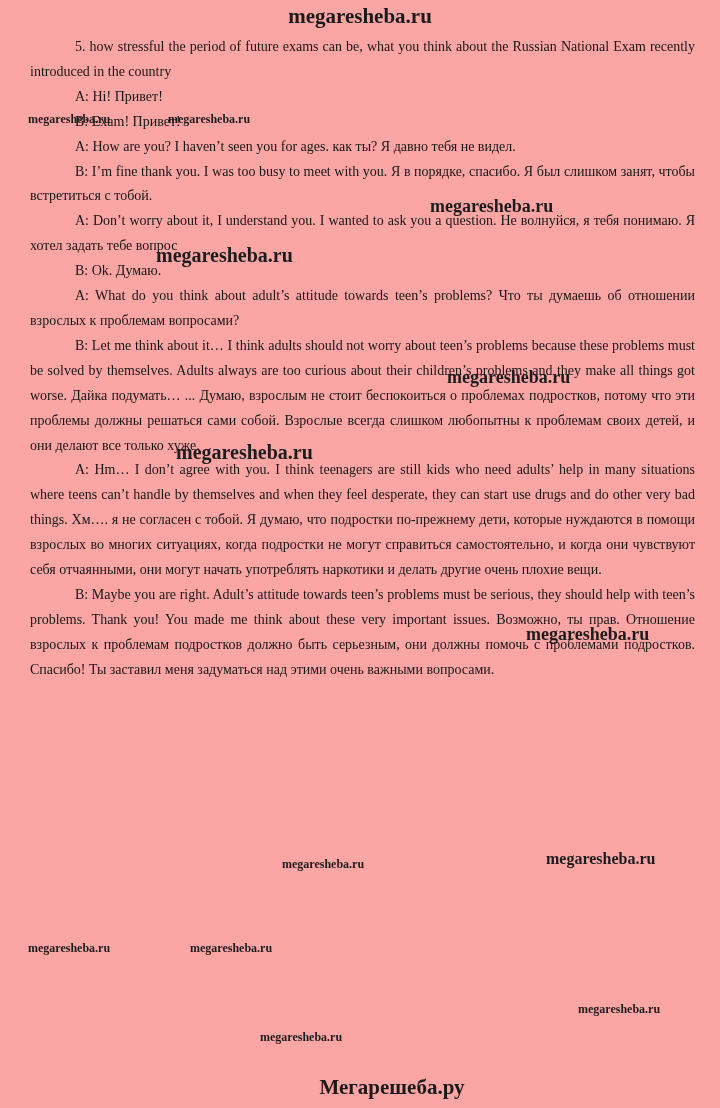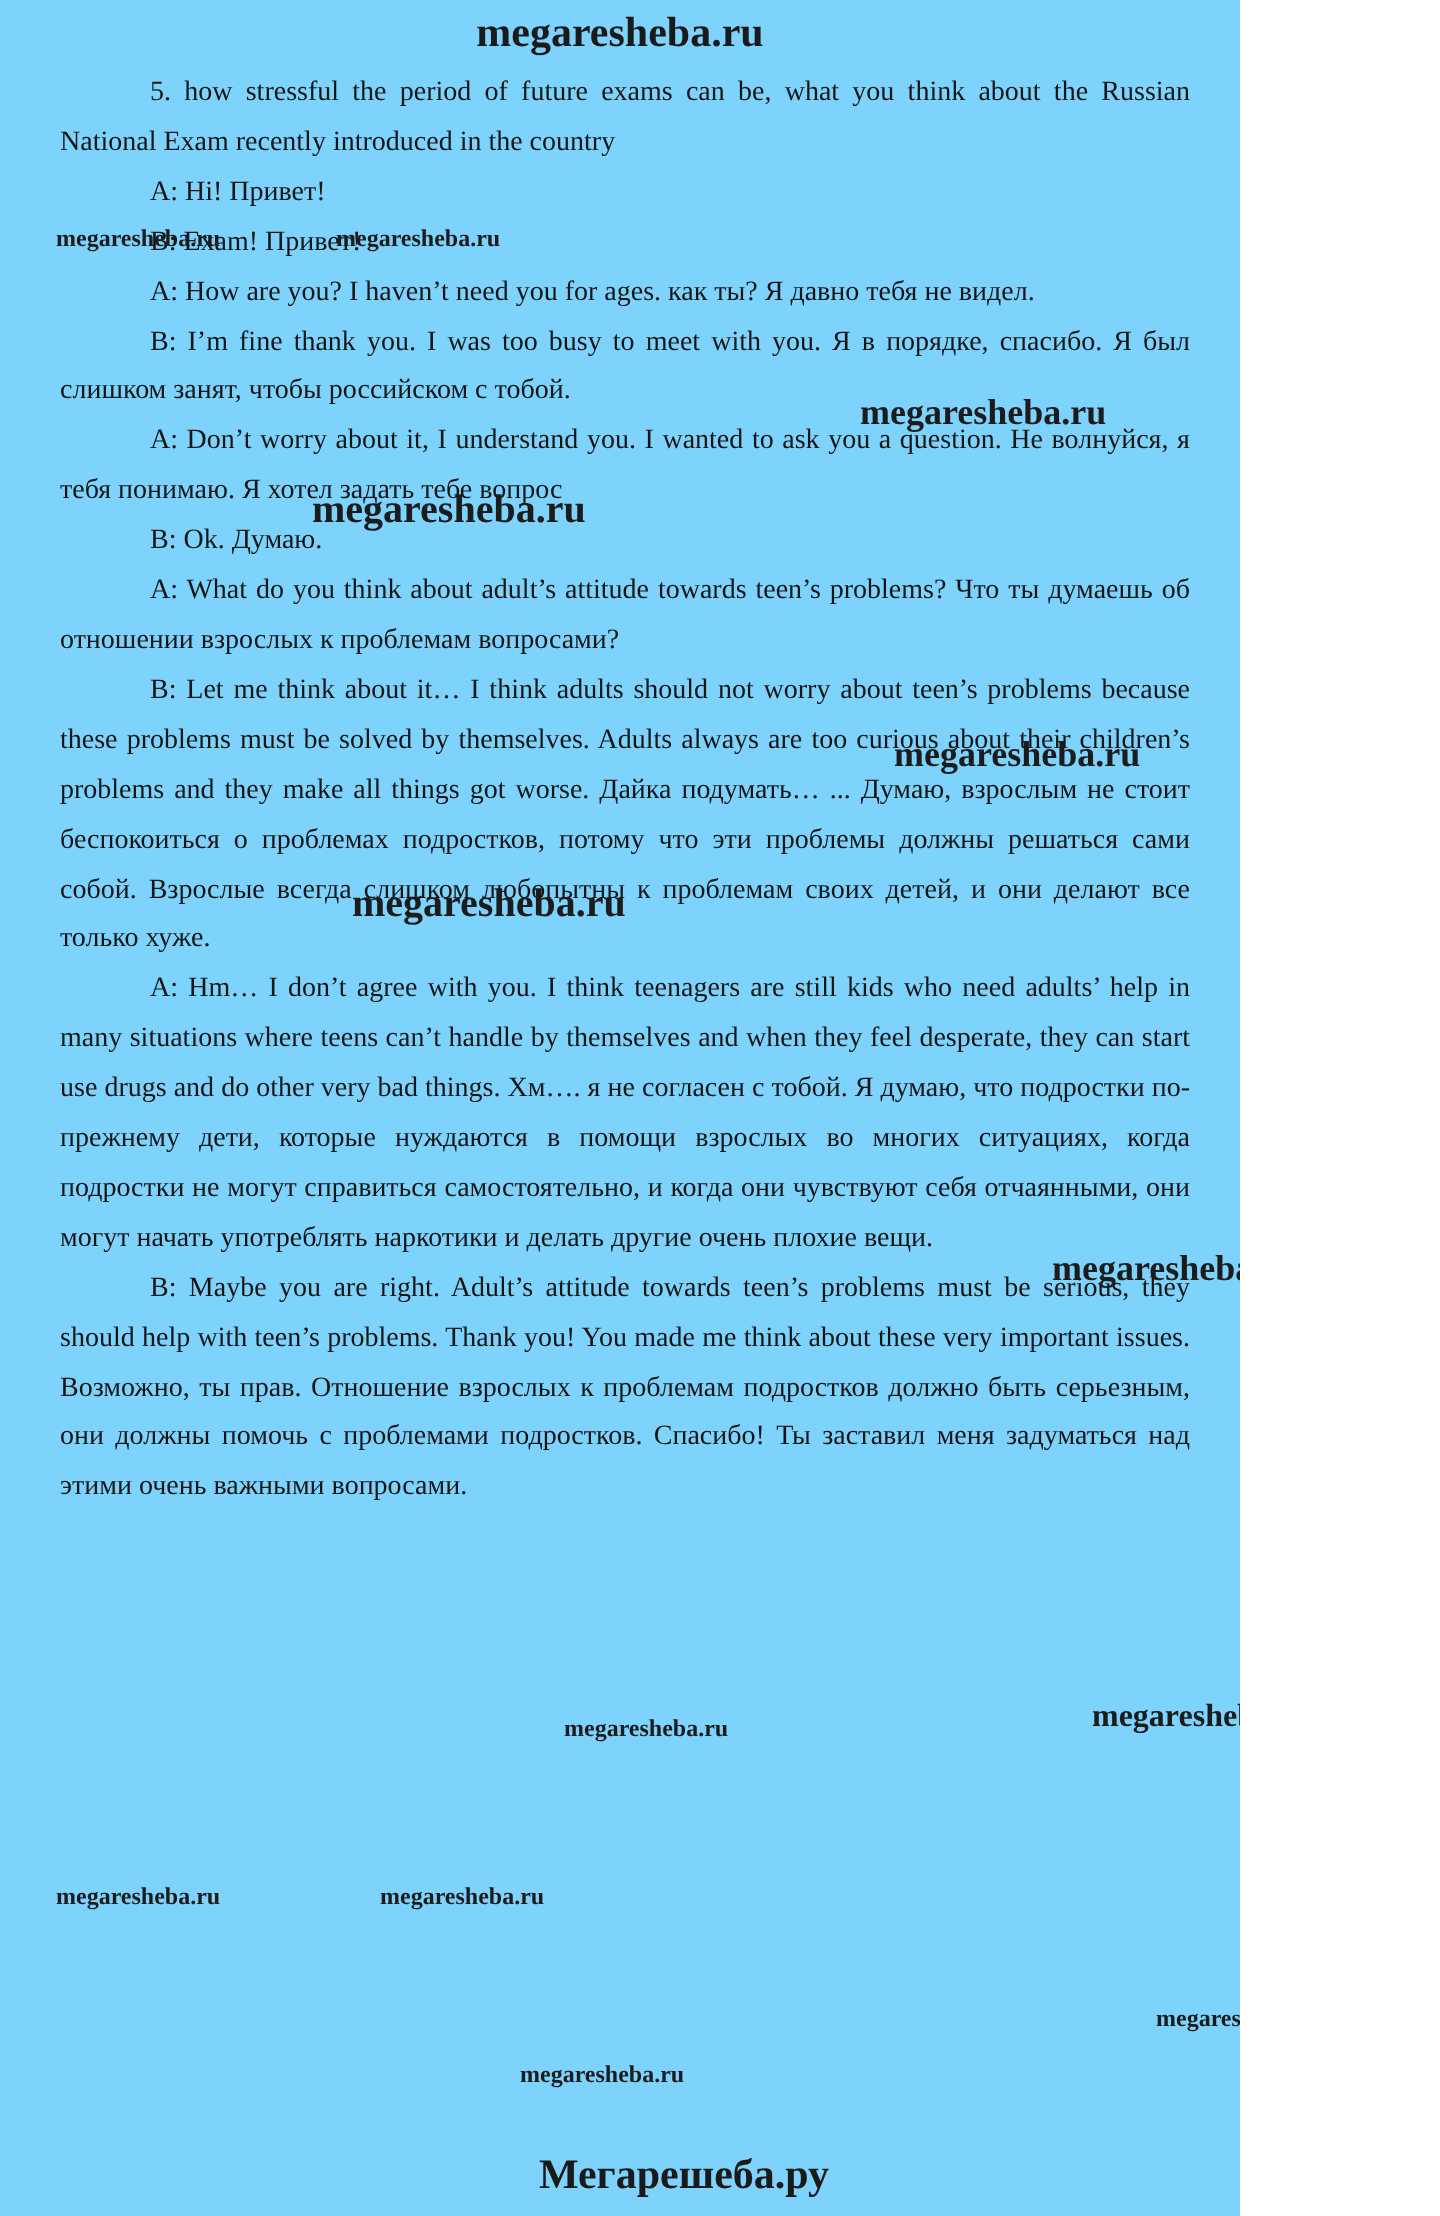--- a/index.html
+++ b/index.html
@@ -4,23 +4,23 @@
 <style>
   * { margin: 0; padding: 0; box-sizing: border-box; }
   html, body { background: #ffffff; }
   body {
     width: 720px;
     font-family: "Liberation Serif", serif;
     color: #111111;
   }
   .page {
     position: relative;
-    width: 620px;
+    width: 720px;
     height: 1108px;
-    background: #7dd3fc;
+    background: #fca5a5;
     overflow: hidden;
   }
   .doc-header {
     text-align: center;
     font-weight: bold;
     font-size: 21px;
     line-height: 26px;
     padding-top: 3px;
     color: #1a1a1a;
   }
@@ -69,22 +69,22 @@
 
 <div class="page">
 
   <div class="doc-header">megaresheba.ru</div>
 
   <div class="text-body">
     <p class="intro-en">5. how stressful the period of future exams can be, what you think about the Russian National Exam recently introduced in the country</p>
 
     <p class="dlg">A: Hi! Привет!</p>
     <p class="dlg">B: Exam! Привет!</p>
-    <p class="dlg">A: How are you? I haven’t need you for ages. как ты? Я давно тебя не видел.</p>
-    <p class="dlg">B: I’m fine thank you. I was too busy to meet with you. Я в порядке, спасибо. Я был слишком занят, чтобы российском с тобой.</p>
+    <p class="dlg">A: How are you? I haven’t seen you for ages. как ты? Я давно тебя не видел.</p>
+    <p class="dlg">B: I’m fine thank you. I was too busy to meet with you. Я в порядке, спасибо. Я был слишком занят, чтобы встретиться с тобой.</p>
     <p class="dlg">A: Don’t worry about it, I understand you. I wanted to ask you a question. Не волнуйся, я тебя понимаю. Я хотел задать тебе вопрос</p>
     <p class="dlg">B: Ok. Думаю.</p>
     <p class="dlg">A: What do you think about adult’s attitude towards teen’s problems? Что ты думаешь об отношении взрослых к проблемам вопросами?</p>
     <p class="dlg">B: Let me think about it… I think adults should not worry about teen’s problems because these problems must be solved by themselves. Adults always are too curious about their children’s problems and they make all things got worse. Дайка подумать… ... Думаю, взрослым не стоит беспокоиться о проблемах подростков, потому что эти проблемы должны решаться сами собой. Взрослые всегда слишком любопытны к проблемам своих детей, и они делают все только хуже.</p>
     <p class="dlg">A: Hm… I don’t agree with you. I think teenagers are still kids who need adults’ help in many situations where teens can’t handle by themselves and when they feel desperate, they can start use drugs and do other very bad things. Хм…. я не согласен с тобой. Я думаю, что подростки по-прежнему дети, которые нуждаются в помощи взрослых во многих ситуациях, когда подростки не могут справиться самостоятельно, и когда они чувствуют себя отчаянными, они могут начать употреблять наркотики и делать другие очень плохие вещи.</p>
     <p class="dlg">B: Maybe you are right. Adult’s attitude towards teen’s problems must be serious, they should help with teen’s problems. Thank you! You made me think about these very important issues. Возможно, ты прав. Отношение взрослых к проблемам подростков должно быть серьезным, они должны помочь с проблемами подростков. Спасибо! Ты заставил меня задуматься над этими очень важными вопросами.</p>
   </div>
 
   <span class="wm wm-sm" style="left:28px;  top:112px;">megaresheba.ru</span>
   <span class="wm wm-sm" style="left:168px; top:112px;">megaresheba.ru</span>

